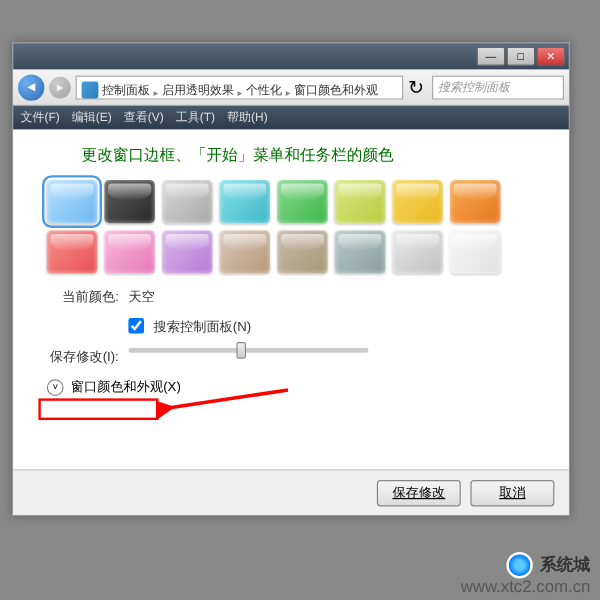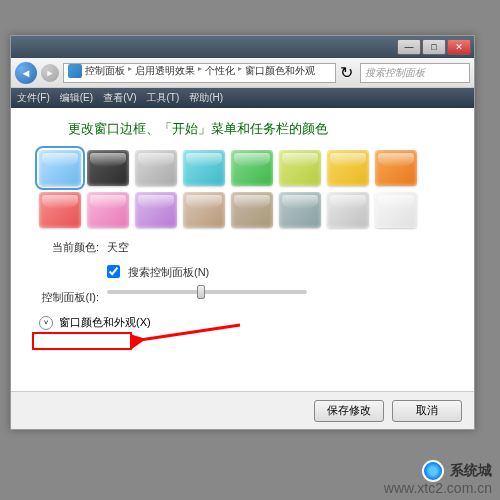--- a/index.html
+++ b/index.html
@@ -6,21 +6,21 @@
     body { width: 500px; height: 500px; background: #888; position: relative; overflow: hidden; }
     .outer-frame { position: absolute; left: 10px; top: 35px; width: 465px; height: 395px; background: #ebebeb; border: 1px solid #999; box-shadow: 0 0 8px rgba(0,0,0,0.3); }
     .titlebar { height: 22px; background: linear-gradient(#5a6b7d, #3a4a5a); display: flex; justify-content: space-between; align-items: center; padding: 0 3px; }
     .titlebar-left { display: flex; gap: 4px; align-items: center; }
     .win-controls { display: flex; gap: 1px; }
     .win-btn { width: 24px; height: 16px; background: linear-gradient(#dcdcdc, #bbb); border: 1px solid #666; border-radius: 2px; display: flex; align-items: center; justify-content: center; font-size: 9px; cursor: pointer; }
     .win-btn.close { background: linear-gradient(#e77, #c33); color: #fff; }
     .navbar { height: 30px; background: linear-gradient(#f5f5f5, #e0e0e0); display: flex; align-items: center; padding: 0 4px; gap: 4px; border-bottom: 1px solid #ccc; }
     .nav-back { width: 22px; height: 22px; border-radius: 50%; background: radial-gradient(circle at 30% 30%, #6bb0f0, #2a6bb0); display: flex; align-items: center; justify-content: center; color: #fff; font-size: 11px; cursor: pointer; }
     .nav-fwd { width: 18px; height: 18px; border-radius: 50%; background: radial-gradient(circle at 30% 30%, #aaa, #666); opacity: 0.5; display: flex; align-items: center; justify-content: center; color: #fff; font-size: 9px; }
-    .addr-bar { flex: 1; height: 20px; background: #fff; border: 1px solid #aaa; display: flex; align-items: flex-start; padding: 0 4px; font-size: 10px; gap: 3px; }
+    .addr-bar { flex: 1; height: 20px; background: #fff; border: 1px solid #aaa; display: flex; align-items: flex-end; padding: 0 4px; font-size: 10px; gap: 3px; }
     .addr-icon { width: 14px; height: 14px; background: linear-gradient(135deg, #4a9edb, #2a7bbb); border-radius: 2px; }
     .crumb { color: #333; }
     .crumb-sep { color: #888; font-size: 8px; }
     .addr-refresh { width: 16px; cursor: pointer; }
     .search-box { width: 110px; height: 20px; background: #fff; border: 1px solid #aaa; display: flex; align-items: center; padding: 0 4px; font-size: 10px; color: #999; font-style: italic; }
     .menubar { height: 20px; background: linear-gradient(#4a5a6a, #2a3a4a); display: flex; align-items: center; padding: 0 6px; gap: 10px; font-size: 10px; color: #ddd; }
     .menu-item { cursor: pointer; }
     .content { padding: 12px 28px; background: #fff; height: calc(100% - 110px); overflow: hidden; }
     .content-title { font-size: 13px; color: #006f00; margin-bottom: 12px; margin-left: 29px; }
     .swatch-grid { display: grid; grid-template-columns: repeat(8, 42px); gap: 6px; margin-bottom: 12px; }
@@ -30,21 +30,21 @@
     .row { display: flex; align-items: flex-start; gap: 8px; font-size: 11px; color: #333; margin-bottom: 10px; }
     .row-label { min-width: 60px; text-align: right; }
     .slider { position: relative; width: 200px; height: 4px; background: #ccc; border-radius: 2px; }
     .slider-thumb { position: absolute; top: -5px; left: 45%; width: 8px; height: 14px; background: linear-gradient(#f0f0f0, #ccc); border: 1px solid #888; border-radius: 2px; cursor: pointer; }
     .expand-row { display: flex; align-items: center; gap: 6px; font-size: 11px; cursor: pointer; margin-bottom: 10px; }
     .chev { width: 14px; height: 14px; border: 1px solid #888; border-radius: 50%; display: flex; align-items: center; justify-content: center; font-size: 8px; }
     .link { color: #0066cc; font-size: 11px; cursor: pointer; display: inline-block; }
     .callout-box { position: absolute; border: 2px solid #ff0000; pointer-events: none; }
     .callout-arrow { position: absolute; pointer-events: none; }
     .footer { position: absolute; bottom: 0; left: 0; right: 0; height: 38px; background: #f0f0f0; border-top: 1px solid #ccc; display: flex; justify-content: flex-end; align-items: center; padding: 0 12px; gap: 8px; }
-    .btn { min-width: 70px; height: 22px; background: linear-gradient(#f5f5f5, #ddd); border: 1px solid #888; border-radius: 3px; font-size: 11px; cursor: pointer; }
+    .btn { min-width: 70px; height: 22px; background: linear-gradient(#f5f5f5, #ddd); border: 1px solid #888; border-radius: 3px; font-size: 11px; cursor: pointer; text-decoration: underline; }
     .watermark { position: absolute; right: 8px; bottom: 18px; display: flex; align-items: center; gap: 6px; font-size: 14px; font-weight: bold; color: #333; }
     .wm-icon { width: 22px; height: 22px; border-radius: 50%; background: radial-gradient(circle, #5ac8fa 30%, #007aff 70%); border: 2px solid #fff; }
     .wm-sub { position: absolute; right: 8px; bottom: 4px; font-size: 14px; color: #555; }
     input[type=checkbox]{cursor:pointer}
   </style>
 </head>
 <body>
 
 <div class="outer-frame">
   <div class="titlebar">
@@ -108,21 +108,21 @@
       <span>天空</span>
     </div>
 
     <div class="row">
       <span class="row-label"></span>
       <input type="checkbox" checked="" style="">
       <span>搜索控制面板(N)</span>
     </div>
 
     <div class="row">
-      <span class="row-label">控制面板(I):</span>
+      <span class="row-label">保存修改(I):</span>
       <div class="slider">
         <div class="slider-thumb"></div>
       </div>
     </div>
 
     <div class="expand-row">
       <span class="chev">˅</span>
       <span>窗口颜色和外观(X)</span>
     </div>
 

